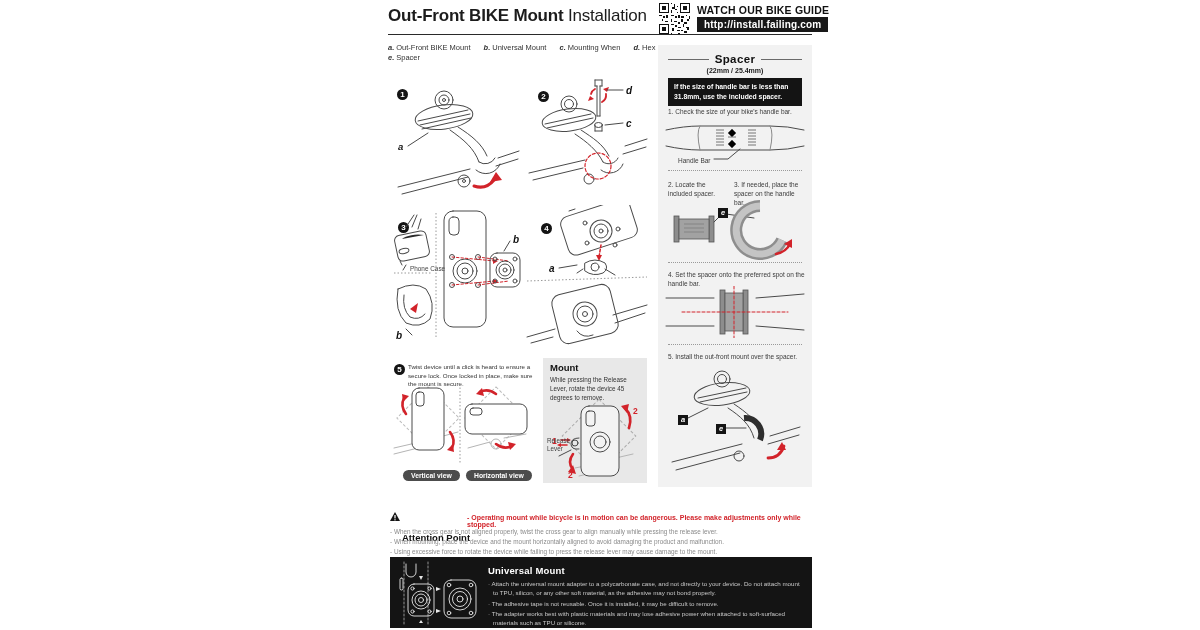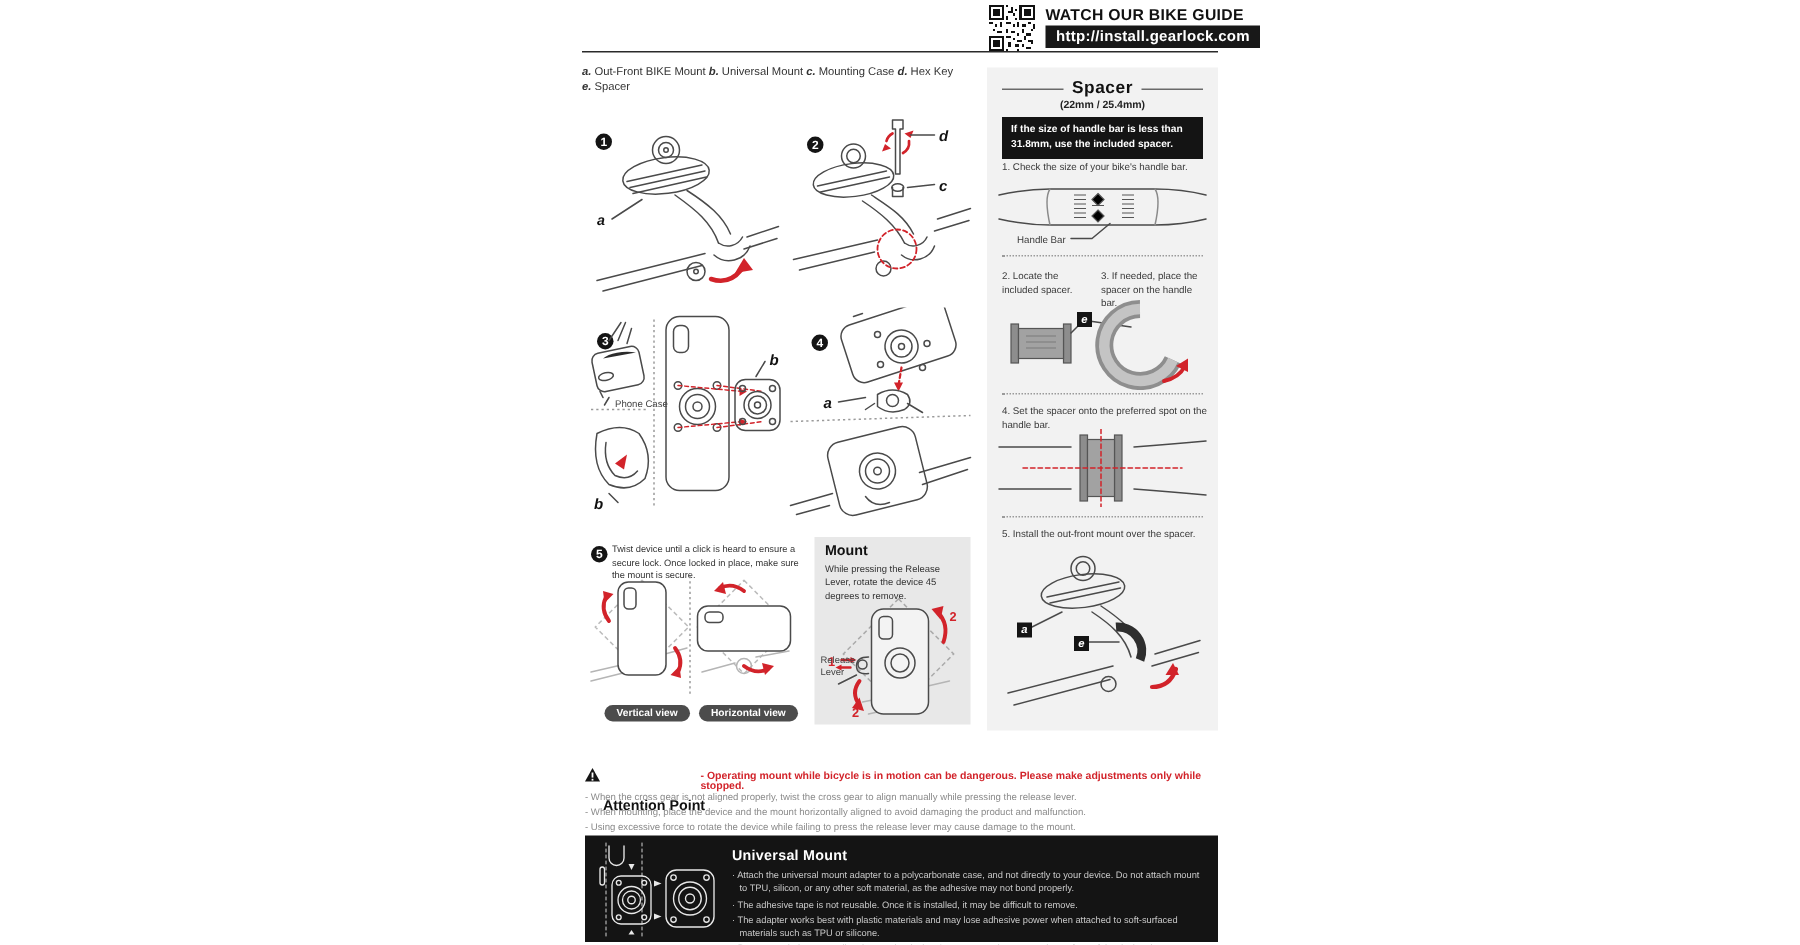--- a/index.html
+++ b/index.html
@@ -9,21 +9,21 @@
   
   .title{left:388px;top:6px;font-size:17px;letter-spacing:-.2px;color:#1c1c1c;}
   .title b{font-weight:700;}
   .hdr-rule{left:388px;top:34px;width:424px;border-top:1.6px solid #2a2a2a;}
   .watch{left:697px;top:4px;font-size:10.5px;font-weight:700;color:#111;letter-spacing:.2px;}
   .urlbadge{left:697px;top:17px;background:#181818;color:#fff;font-size:10px;font-weight:700;
             padding:2px 7px;letter-spacing:.2px;}
   
   .parts{left:388px;top:43px;font-size:7.5px;color:#333;line-height:1.35;}
   .parts .k{font-weight:700;font-style:italic;margin-right:2px;}
-  .parts .item{}
+  .parts .item{margin-right:11px;}
   
   .badge{width:11px;height:11px;background:#141414;color:#fff;border-radius:50%;
          font-size:8px;font-weight:700;text-align:center;line-height:11px;}
   .lbl{font-style:italic;font-weight:700;font-size:9.5px;color:#111;}
   .sq-lbl{width:10px;height:10px;background:#141414;color:#fff;font-style:italic;font-weight:700;
           font-size:7.5px;text-align:center;line-height:10px;}
   .smalllbl{font-size:6.3px;color:#444;}
   .pill{background:#4c4c4c;color:#fff;font-size:6.8px;font-weight:700;border-radius:8px;
         padding:2px 8px;}
   .dotted-h{border-top:1px dotted #9a9a9a;}
@@ -55,20 +55,24 @@
   .unibox{left:390px;top:557px;width:422px;height:71px;background:#141414;}
   .uni-title{left:488px;top:565px;font-size:9.5px;font-weight:700;color:#fff;letter-spacing:.2px;}
   .uni-bullets{left:488px;top:579px;width:318px;font-size:6.2px;color:#c9c9c9;line-height:1.5;}
   .uni-bullets div{text-indent:-5px;padding-left:5px;margin-bottom:1px;}
 </style>
 </head>
 <body>
 
 <div id="page">
 
+  <div class="abs title">
+    <b>Out-Front BIKE Mount</b>
+    <span>Installation</span>
+  </div>
 
   <svg class="abs" style="left:659px;top:3px" width="31" height="31" viewBox="0 0 21 21" shape-rendering="crispEdges">
     <rect width="21" height="21" fill="#fff"></rect>
     <g fill="#111">
       <rect x="0" y="0" width="7" height="7"></rect>
         <rect x="14" y="0" width="7" height="7"></rect>
         <rect x="0" y="14" width="7" height="7"></rect>
       <rect x="1" y="1" width="5" height="5" fill="#fff"></rect>
         <rect x="15" y="1" width="5" height="5" fill="#fff"></rect>
         <rect x="1" y="15" width="5" height="5" fill="#fff"></rect>
@@ -107,28 +111,28 @@
         <rect x="9" y="17" width="1" height="2"></rect>
       <rect x="12" y="18" width="2" height="1"></rect>
         <rect x="15" y="18" width="1" height="1"></rect>
         <rect x="17" y="19" width="2" height="1"></rect>
       <rect x="19" y="17" width="1" height="1"></rect>
         <rect x="8" y="20" width="1" height="1"></rect>
         <rect x="13" y="20" width="1" height="1"></rect>
     </g>
   </svg>
   <div class="abs watch">WATCH OUR BIKE GUIDE</div>
-  <div class="abs urlbadge">http://install.gearlock.com</div>
+  <div class="abs urlbadge">http://install.failing.com</div>
   <div class="abs hdr-rule"></div>
 
   <div class="abs parts">
     <div>
       <span class="item"><span class="k">a.</span><span>Out-Front BIKE Mount</span></span>
       <span class="item"><span class="k">b.</span><span>Universal Mount</span></span>
-      <span class="item"><span class="k">c.</span><span>Mounting Case</span></span>
+      <span class="item"><span class="k">c.</span><span>Mounting When</span></span>
       <span class="item"><span class="k">d.</span><span>Hex Key</span></span>
     </div>
     <div>
       <span class="item"><span class="k">e.</span><span>Spacer</span></span>
     </div>
   </div>
 
   <div class="abs badge" style="left:397px;top:89px">1</div>
   <svg class="abs" style="left:392px;top:84px" width="130" height="118" viewBox="0 0 130 118">
     <g class="sk">

